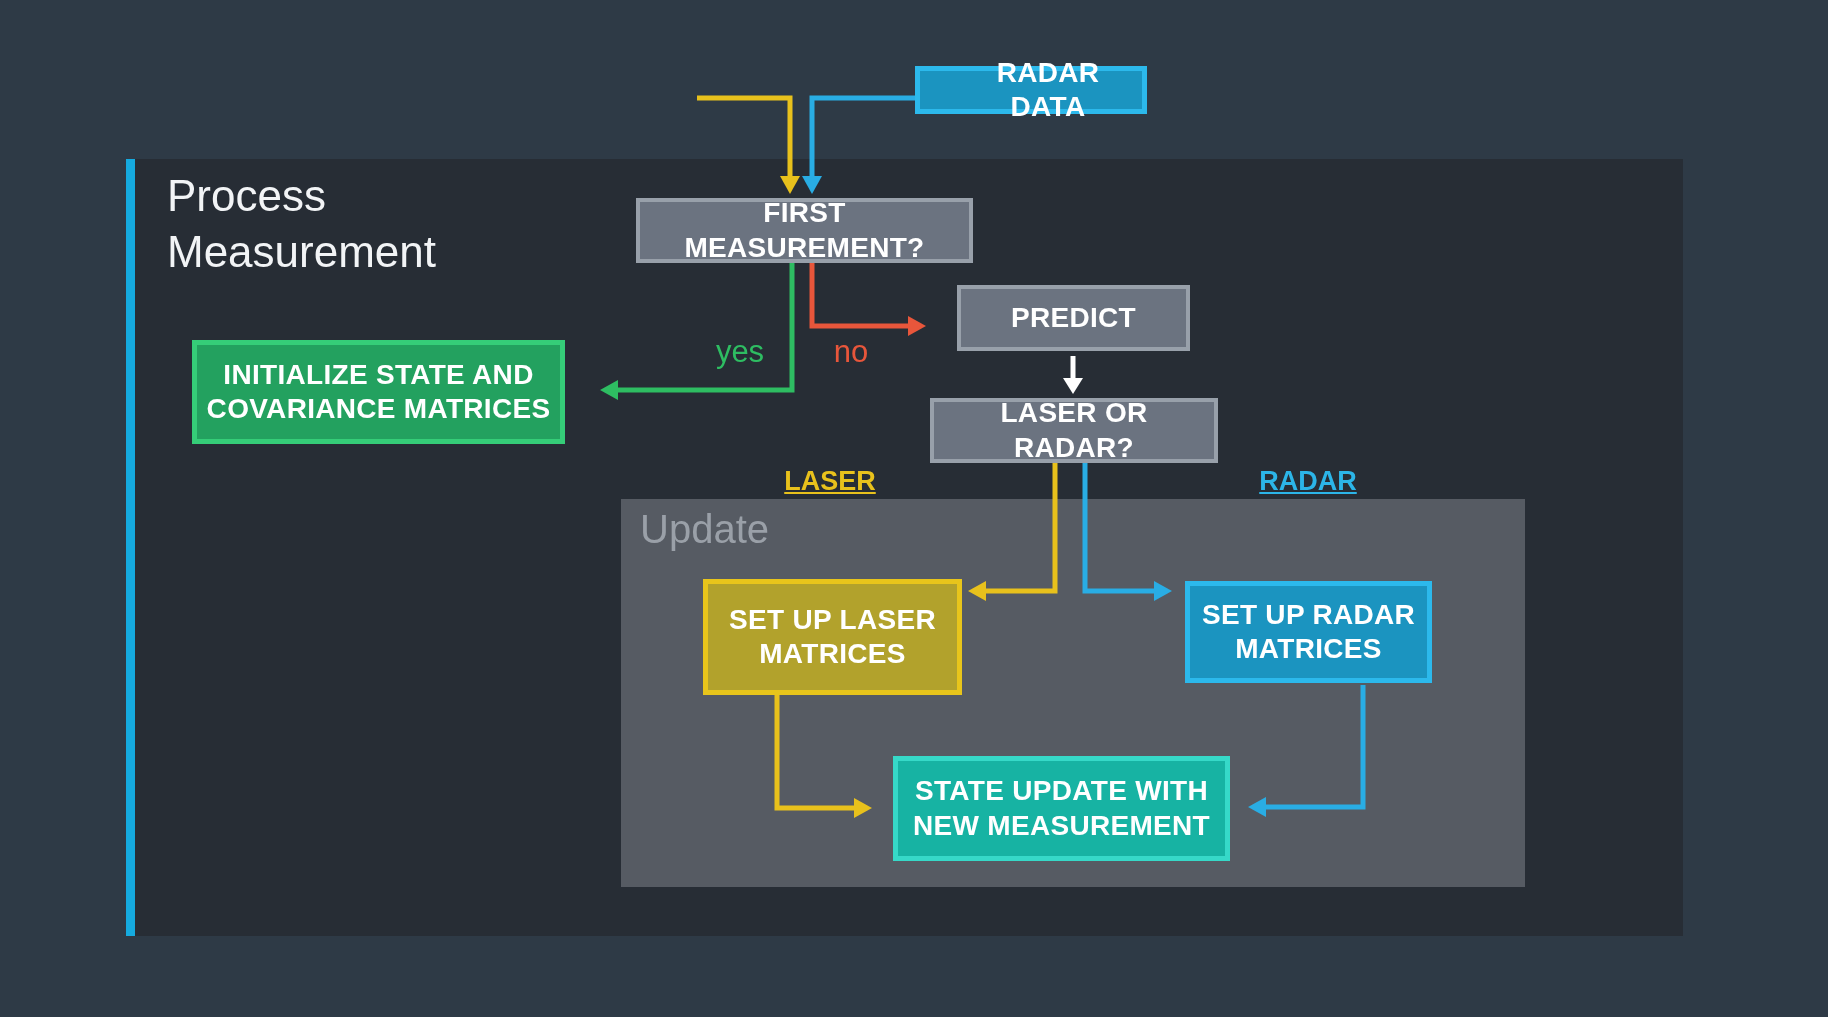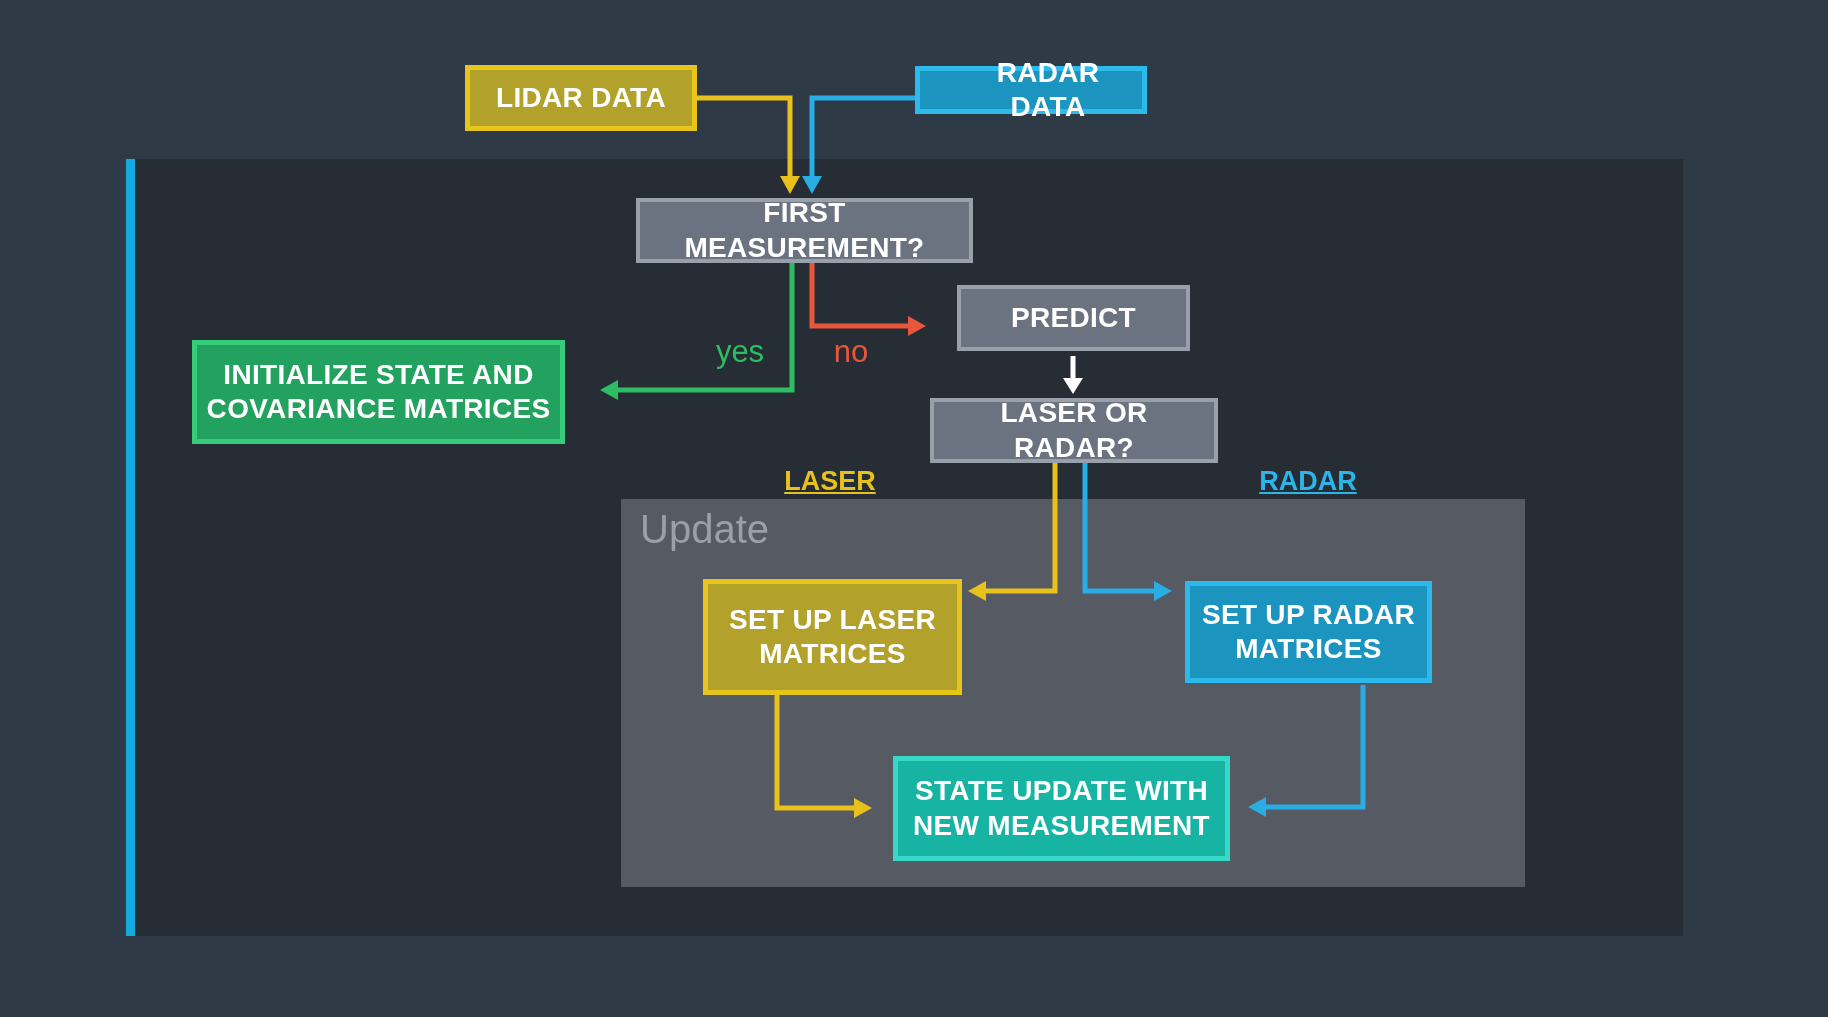--- a/index.html
+++ b/index.html
@@ -132,23 +132,23 @@
     <g>
       <path class="stroke-yellow" d="M777 684 V808 H854"></path>
       <polygon class="fill-yellow" points="854,798 854,818 872,808"></polygon>
     </g>
     <g>
       <path class="stroke-blue" d="M1363 685 V807 H1266"></path>
       <polygon class="fill-blue" points="1266,797 1266,817 1248,807"></polygon>
     </g>
   </svg>
 
+  <div class="section-title" id="process-title" style="left:167px; top:168px; width:340px;">Process Measurement</div>
   <div class="section-title" id="update-title" style="left:640px; top:504px; width:300px;">Update</div>
 
-  <div class="node node-yellow" style="left:465px; top:65px; width:232px; height:66px;">LIDAR DATA</div>
   <div class="node node-blue" style="left:915px; top:66px; width:232px; height:48px;padding-left:40px;">RADAR DATA</div>
   <div class="node node-gray" style="left:957px; top:285px; width:233px; height:66px;">PREDICT</div>
   <div class="node node-gray" style="left:636px; top:198px; width:337px; height:65px;">FIRST MEASUREMENT?</div>
   <div class="node node-green" style="left:192px; top:340px; width:373px; height:104px;">INITIALIZE STATE AND COVARIANCE MATRICES</div>
   <div class="node node-gray" style="left:930px; top:398px; width:288px; height:65px;">LASER OR RADAR?</div>
   <div class="node node-yellow" style="left:703px; top:579px; width:259px; height:116px;">SET UP LASER MATRICES</div>
   <div class="node node-blue" style="left:1185px; top:581px; width:247px; height:102px;">SET UP RADAR MATRICES</div>
   <div class="node node-teal" style="left:893px; top:756px; width:337px; height:105px;text-align:center;">STATE UPDATE WITH NEW MEASUREMENT</div>
 
   <div class="edge-label" id="label-yes">yes</div>

